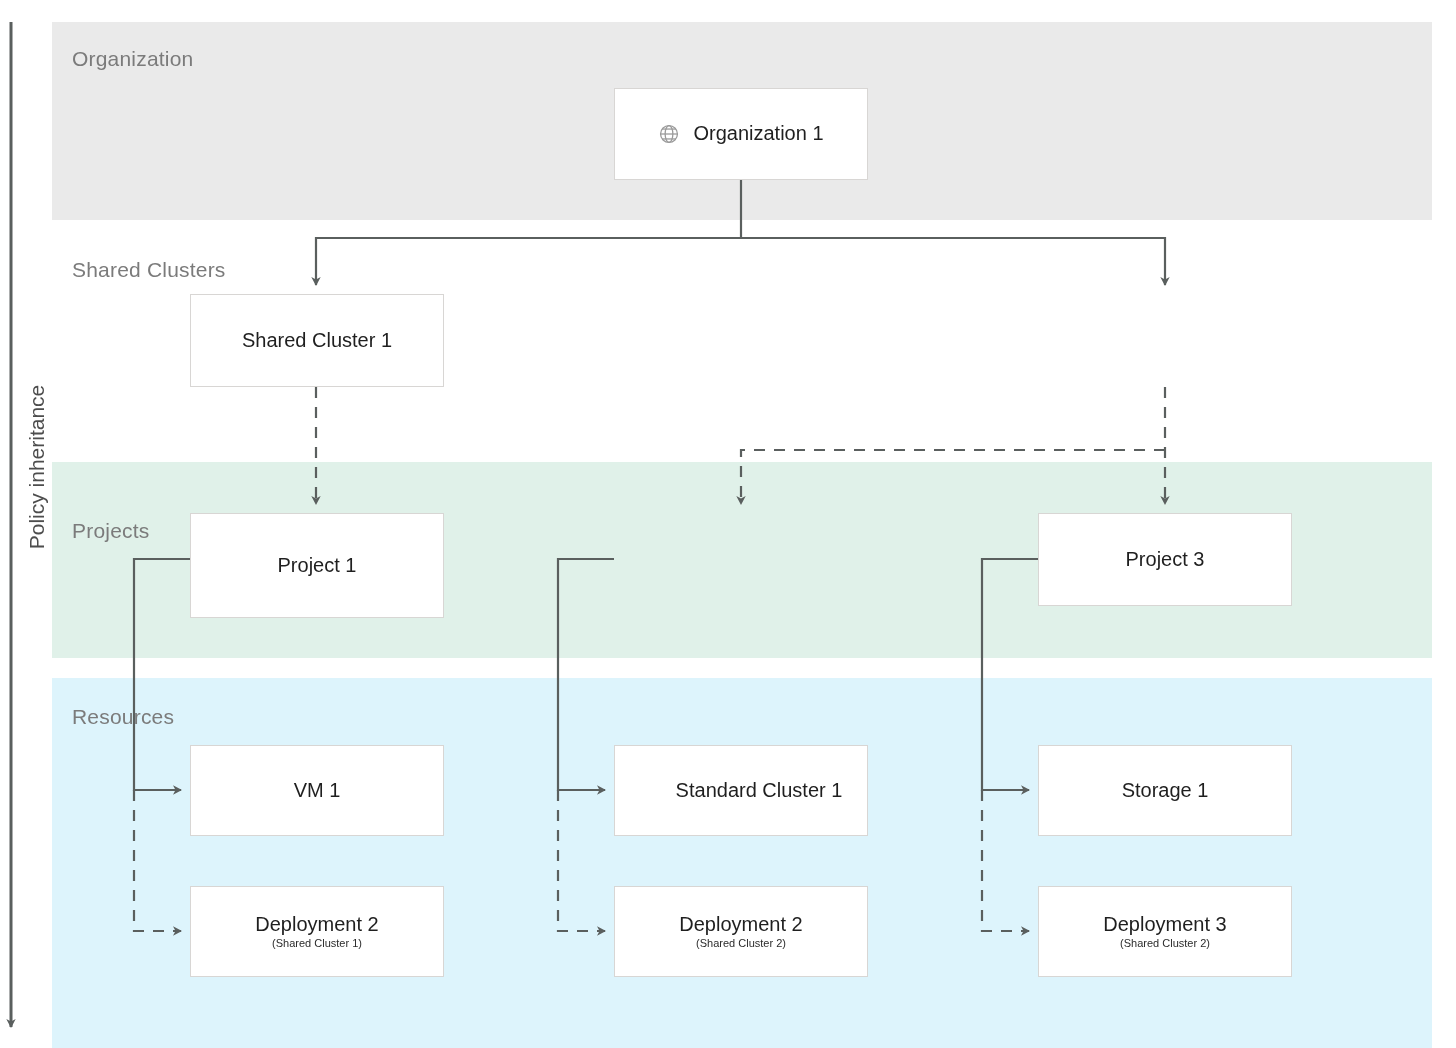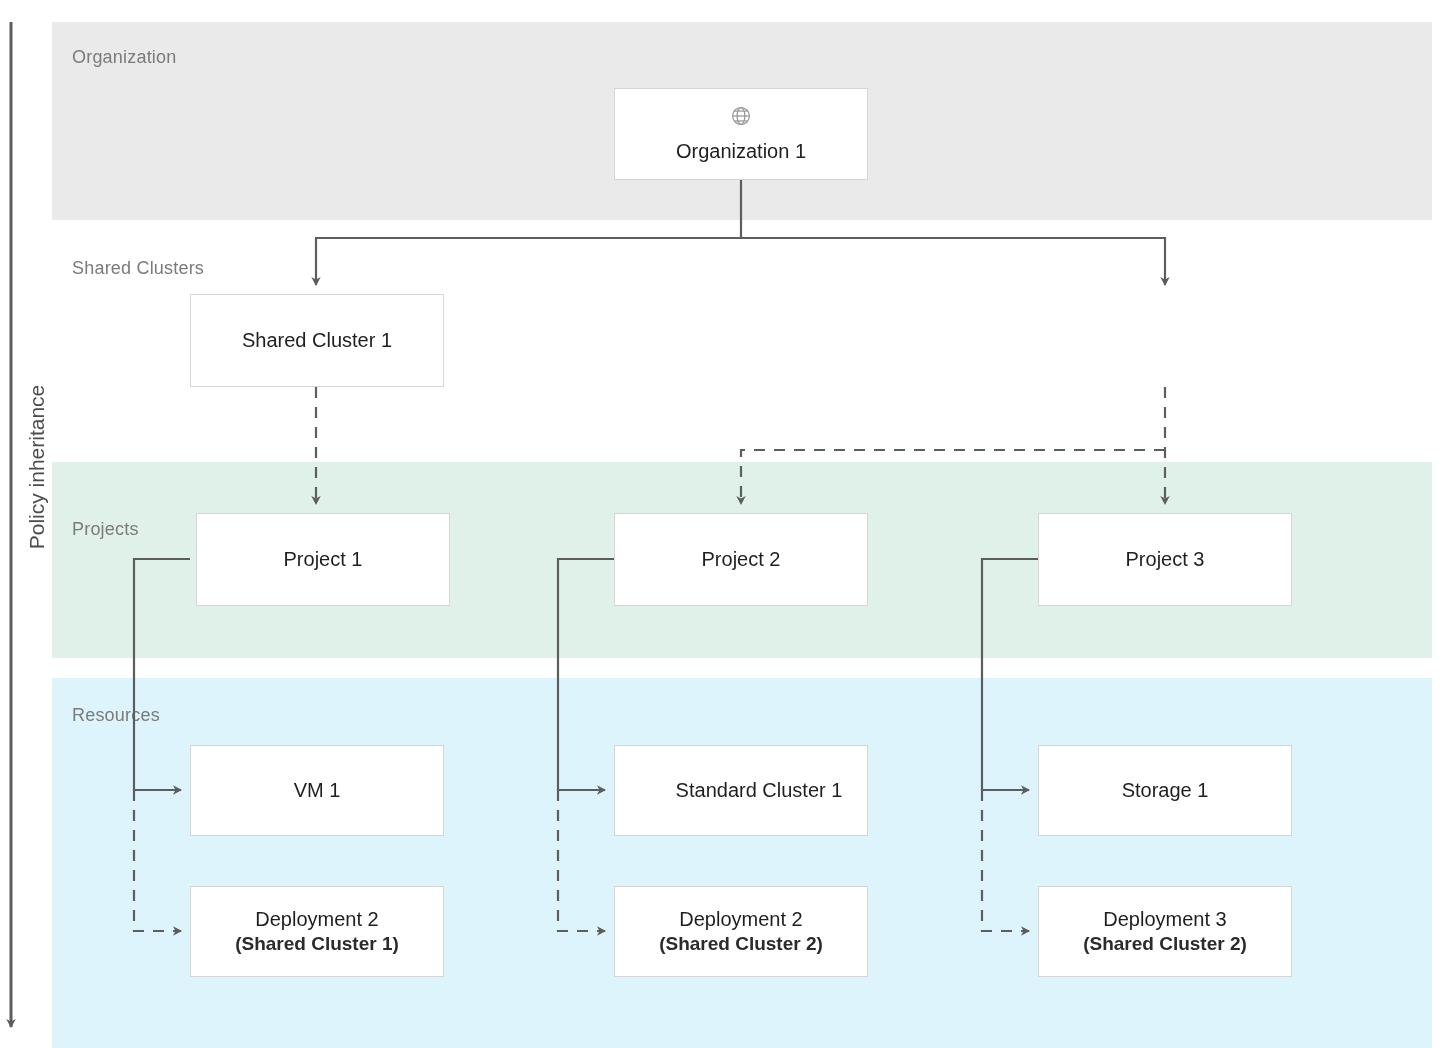--- a/index.html
+++ b/index.html
@@ -22,21 +22,21 @@
     left: 52px;
     width: 1380px;
   }
   .band-org   { top: 22px;  height: 198px; background: #eaeaea; }
   .band-proj  { top: 462px; height: 196px; background: #e0f1e9; }
   .band-res   { top: 678px; height: 370px; background: #ddf4fc; }
 
   .band-label {
     position: absolute;
     color: #7b7b7b;
-    font-size: 18px;
+    font-size: 21px;
     letter-spacing: 0.2px;
     white-space: nowrap;
   }
   .lbl-org   { left: 72px; top: 47px; }
   .lbl-sc    { left: 72px; top: 258px; }
   .lbl-proj  { left: 72px; top: 487px; margin-top: 32px; }
   .lbl-res   { left: 72px; top: 705px; }
 
   .node {
     position: absolute;
@@ -46,42 +46,41 @@
     display: flex;
     align-items: center;
     justify-content: center;
     flex-direction: column;
     color: #1f1f1f;
     font-size: 20px;
     line-height: 1.18;
   }
   .node .title { white-space: nowrap; }
   .node .sub {
-    font-size: 19px;
+    font-size: 11px;
     color: #2b2b2b;
     white-space: nowrap;
     margin-top: 1px;
-    font-weight: bold;
   }
   .node.with-icon {
-    flex-direction: column;
+    flex-direction: row;
     gap: 13px;
   }
   .globe {
     width: 22px;
     height: 22px;
     flex: 0 0 22px;
     display: block;
   }
 
   
   .n-org   { left: 614px; top: 88px;  width: 254px; height: 92px; }
   .n-sc1   { left: 190px; top: 294px; width: 254px; height: 93px; text-align: right; }
   .n-sc2   { left: 1038px;top: 294px; width: 254px; height: 93px; }
-  .n-p1    { left: 196px; top: 513px; width: 254px; height: 93px; }
+  .n-p1    { left: 190px; top: 513px; width: 254px; height: 105px; }
   .n-p2    { left: 614px; top: 513px; width: 254px; height: 93px; }
   .n-p3    { left: 1038px;top: 513px; width: 254px; height: 93px; }
   .n-vm1   { left: 190px; top: 745px; width: 254px; height: 91px; }
   .n-std1  { left: 614px; top: 745px; width: 254px; height: 91px; padding-left: 36px; }
   .n-sto1  { left: 1038px;top: 745px; width: 254px; height: 91px; }
   .n-d1    { left: 190px; top: 886px; width: 254px; height: 91px; }
   .n-d2    { left: 614px; top: 886px; width: 254px; height: 91px; }
   .n-d3    { left: 1038px;top: 886px; width: 254px; height: 91px; }
 
   #edges {
@@ -166,23 +165,20 @@
     <span class="title">Organization 1</span>
   </div>
 
   <div class="node n-sc1">
     <span class="title">Shared Cluster 1</span>
   </div>
 
   <div class="node n-p1">
     <span class="title">Project 1</span>
   </div>
-  <div class="node n-p2">
-    <span class="title">Project 2</span>
-  </div>
   <div class="node n-p3">
     <span class="title">Project 3</span>
   </div>
 
   <div class="node n-vm1">
     <span class="title">VM 1</span>
   </div>
   <div class="node n-std1">
     <span class="title">Standard Cluster 1</span>
   </div>

